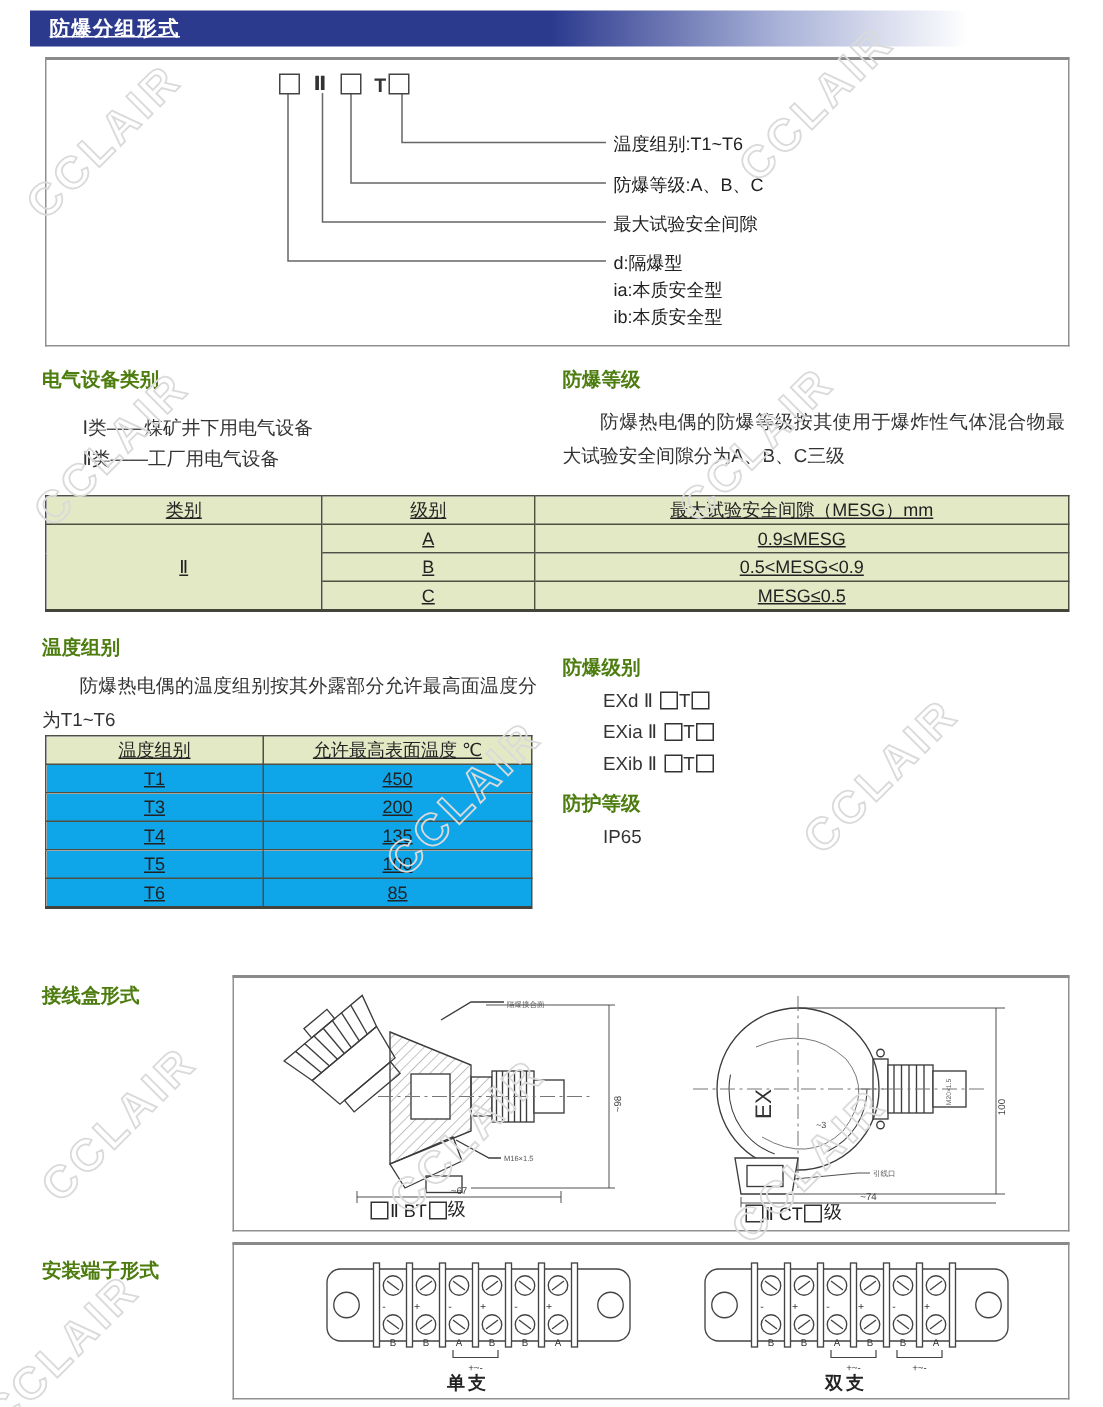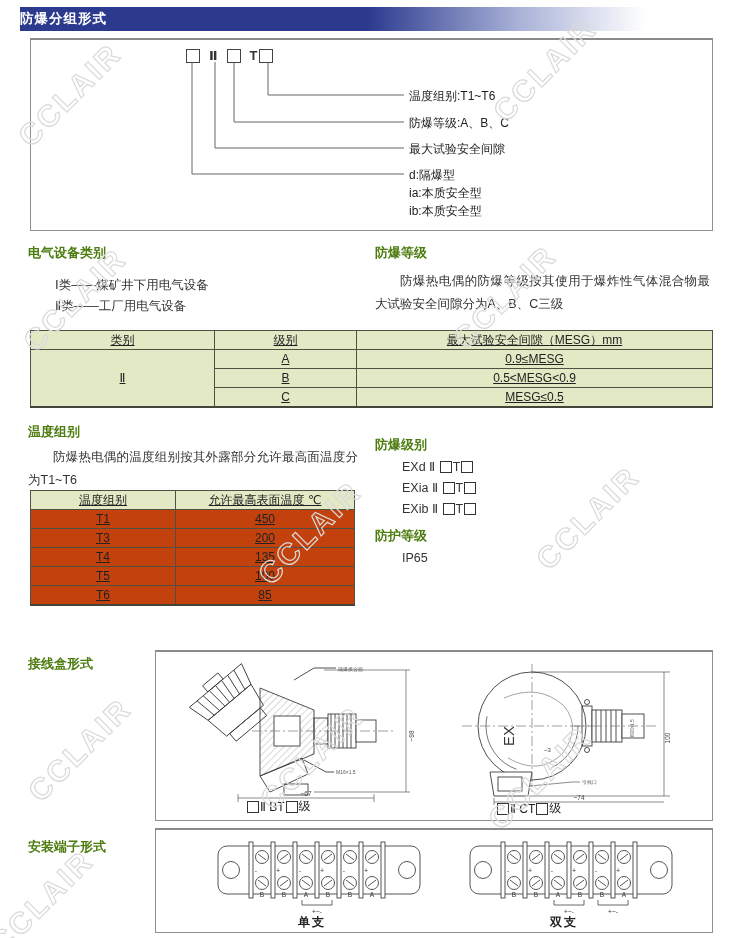--- a/index.html
+++ b/index.html
@@ -8,22 +8,22 @@
 
   
   .wm{position:absolute;font-weight:bold;font-size:30px;letter-spacing:3px;
       color:transparent;-webkit-text-stroke:1.2px #dadada;
       transform:translate(-50%,-50%) rotate(-45deg);white-space:nowrap;
       z-index:9;pointer-events:none;}
 
   
   .hbar{position:absolute;left:20px;top:7px;width:695px;height:24px;
         background:linear-gradient(90deg,#2c3a8e 0%,#2c3a8e 50%,#aab3d8 72%,#fff 90%);}
-  .hbar span{display:inline-block;padding-left:0;line-height:24px;color:#fff;
-        font-weight:bold;font-size:13.5px;letter-spacing:1px;}
+  .hbar span{display:inline-block;padding-left:13px;line-height:24px;color:#fff;
+        font-weight:bold;font-size:13.5px;letter-spacing:1px;text-decoration:underline;}
 
   
   .frame{position:absolute;border:1px solid #909090;border-top:2px solid #8a8a8a;background:#fff;}
 
   
   .coderow{position:absolute;left:155px;top:8px;display:flex;align-items:center;font-size:13px;color:#333;}
   .code-box{display:inline-block;width:12px;height:12px;border:1.5px solid #444;margin:0 5px;}
   .code-box.first{margin-left:0;}
   .code-sym{display:inline-block;margin:0 4px;font-weight:bold;color:#333;}
   .code-sym.t{margin-right:0;}
@@ -33,21 +33,21 @@
   .sechead{position:absolute;font-size:13px;font-weight:bold;color:#4d7c0f;white-space:nowrap;}
   .btext{position:absolute;font-size:12.5px;color:#333;white-space:nowrap;}
   .para{position:absolute;font-size:12.5px;color:#333;line-height:1.85;text-indent:2em;text-align:justify;}
 
   table{border-collapse:collapse;table-layout:fixed;text-decoration:underline;}
   .gtable{position:absolute;font-size:12px;color:#222;}
   .gtable td,.gtable th{border:1px solid #4f4f42;text-align:center;font-weight:normal;
         height:18px;padding:0;overflow:hidden;}
   .gtable.mesg td,.gtable.mesg th{background:#e3e9c5;}
   .gtable.temp th{background:#e3e9c5;}
-  .gtable.temp td{background:#c2410c;}
+  .gtable.temp td{background:#0ea5e9;}
   .gtable{border-bottom:2px solid #44443a;}
 
   .exline{position:absolute;font-size:12.5px;color:#333;display:flex;align-items:center;white-space:pre;}
   .cbox{display:inline-block;width:10px;height:10px;border:1px solid #333;margin:0 1px;vertical-align:-1px;}
 
   .cap{position:absolute;font-size:12px;color:#222;display:flex;align-items:center;white-space:pre;}
   .capt{position:absolute;font-size:12px;color:#222;font-weight:bold;letter-spacing:2px;}
 
   svg{position:absolute;}
   svg text{font-family:"Liberation Sans","DejaVu Sans",sans-serif;}

